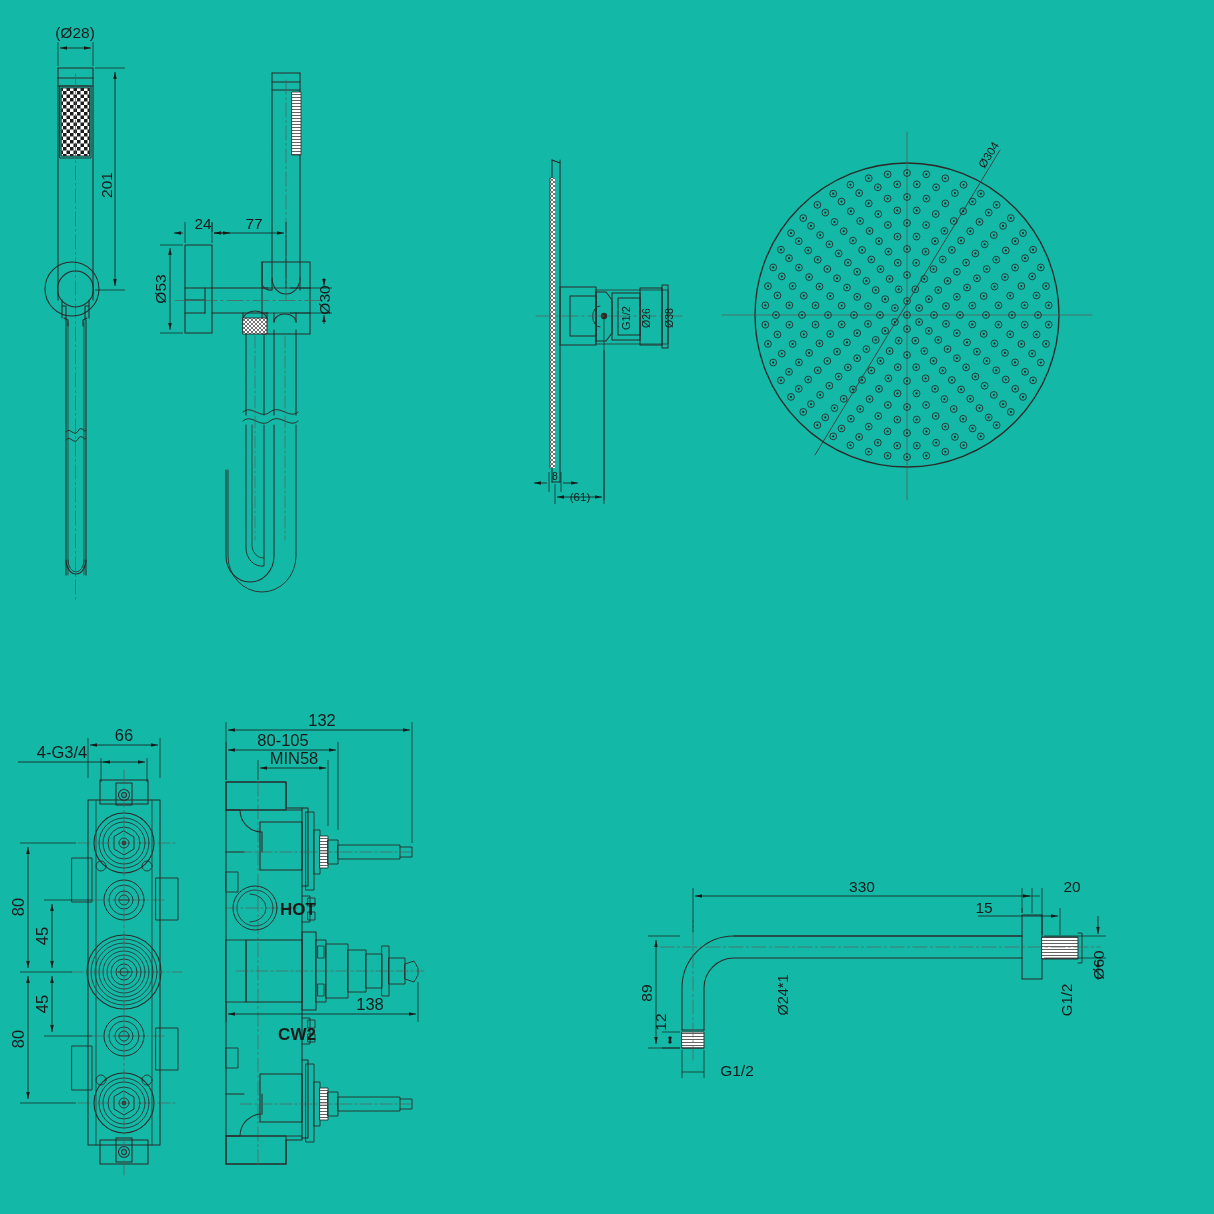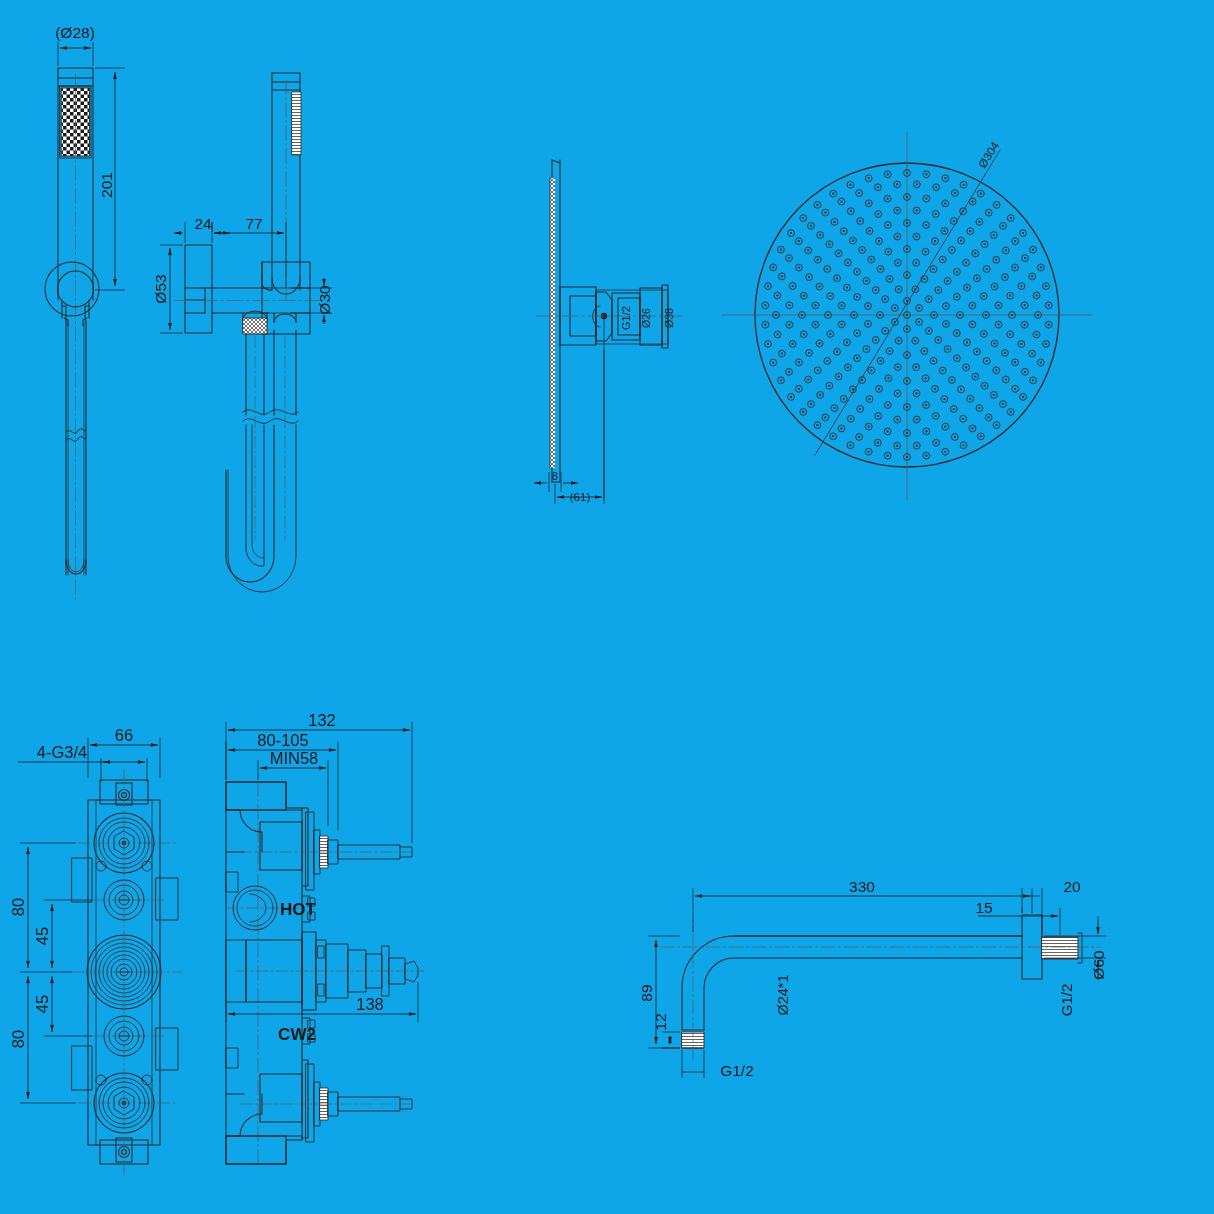--- a/index.html
+++ b/index.html
@@ -1,18 +1,18 @@
 <!DOCTYPE html>
 <html><head>
 <meta charset="utf-8">
 <title>Shower System Technical Drawing</title>
 <style>
   html,body{margin:0;padding:0;background:#ffffff;}
   body{width:1214px;height:1214px;font-family:"Liberation Sans",sans-serif;overflow:hidden;}
-  #sheet{position:relative;width:1214px;height:1214px;background:#0ea5e9;}
+  #sheet{position:relative;width:1214px;height:1214px;background:#14b8a6;}
   svg.layer{position:absolute;left:0;top:0;width:1214px;height:1214px;}
   text{font-family:"Liberation Sans",sans-serif;fill:#1a1a1a;}
 </style>
 </head>
 <body>
 
 <div id="sheet">
 
   <svg class="layer" viewBox="0 0 1214 1214">
     <defs>

